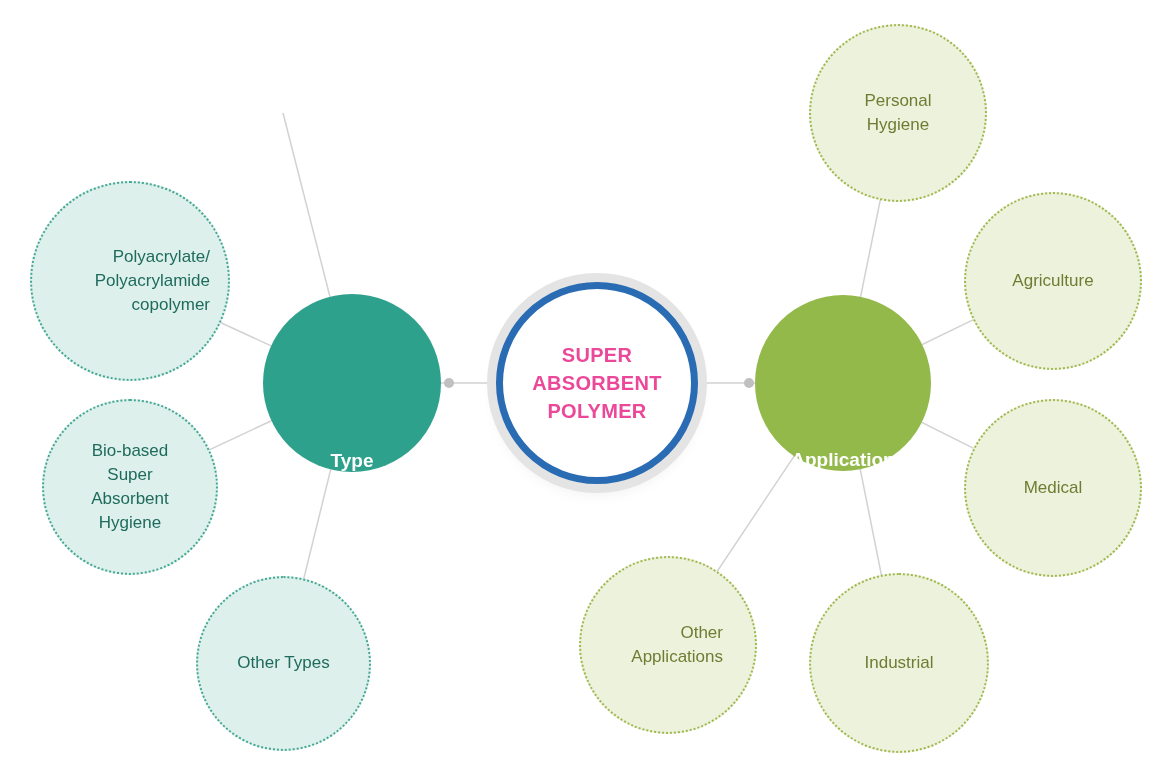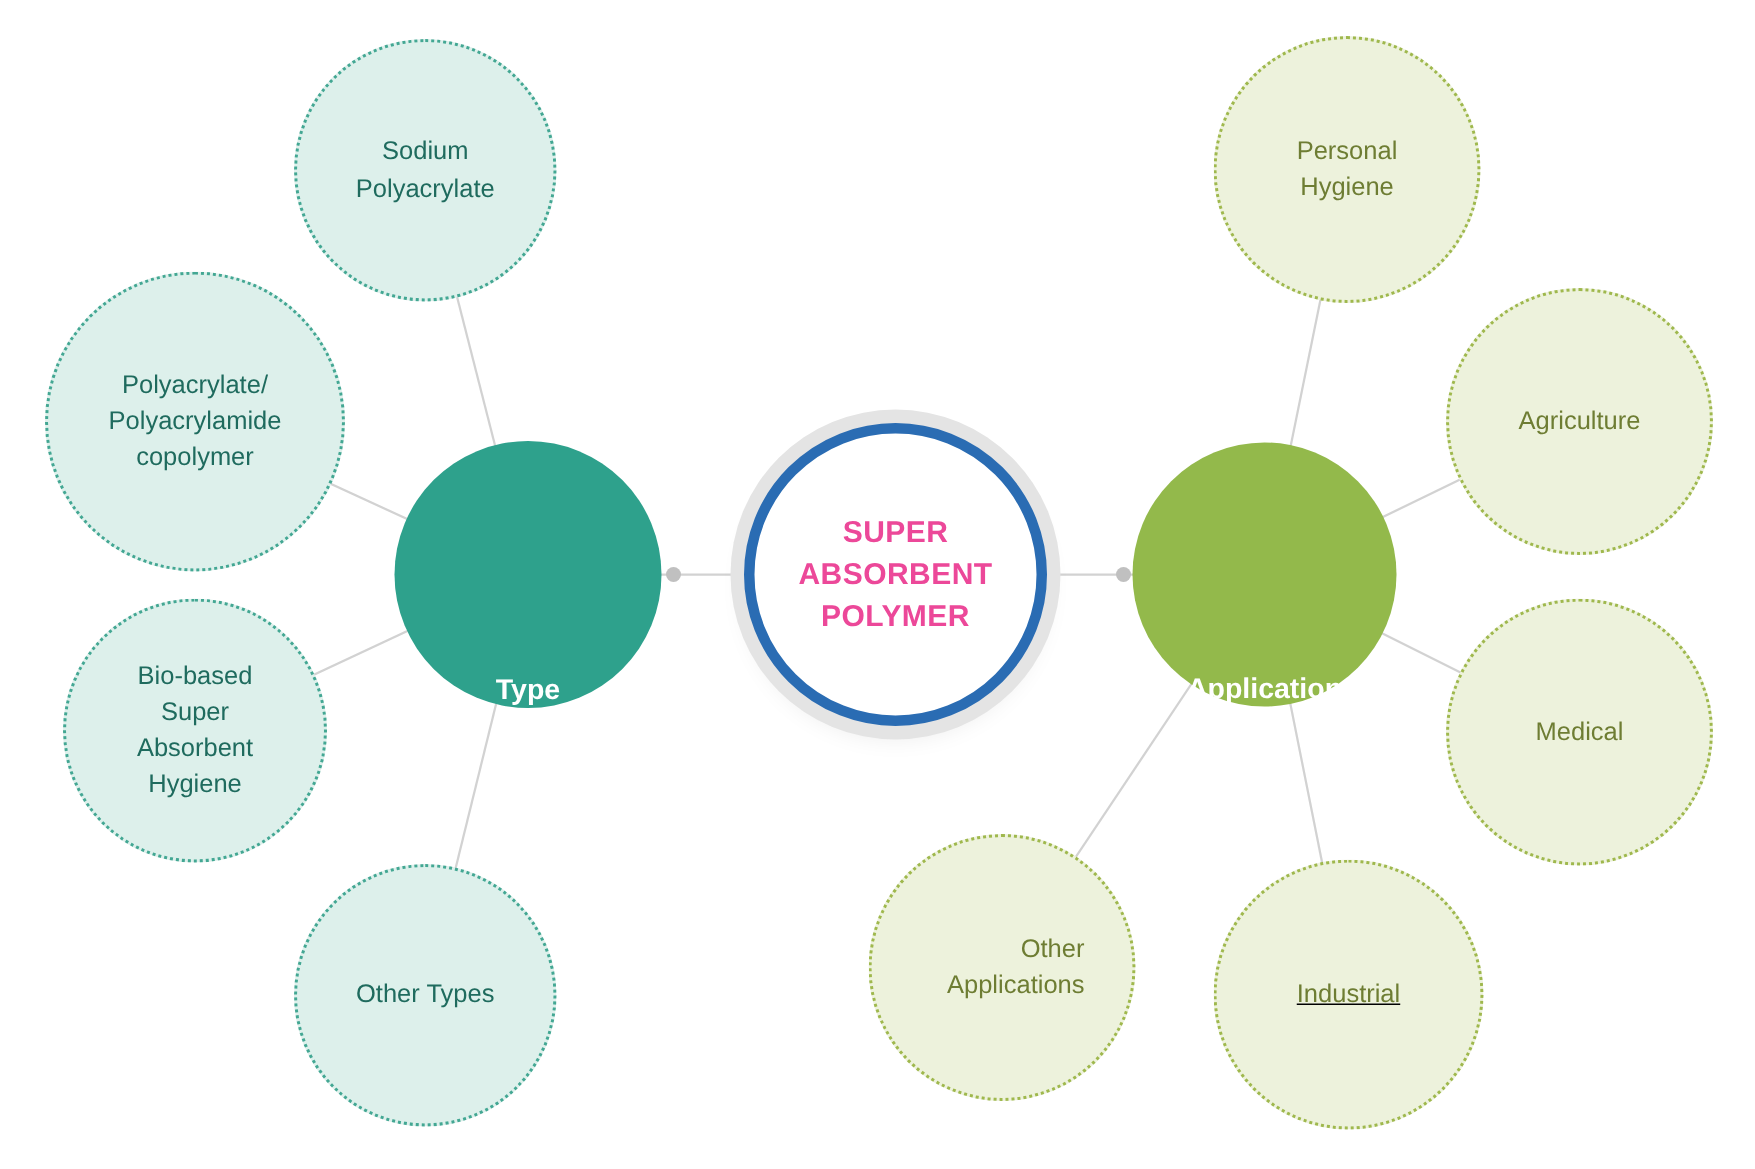--- a/index.html
+++ b/index.html
@@ -110,26 +110,23 @@
     <line x1="843" y1="383" x2="899" y2="663"></line>
     <line x1="843" y1="383" x2="668" y2="645"></line>
 
     <line x1="352" y1="383" x2="597" y2="383"></line>
     <line x1="597" y1="383" x2="843" y2="383"></line>
 
     <circle cx="449" cy="383" r="5"></circle>
     <circle cx="749" cy="383" r="5"></circle>
   </svg>
 
-  <div class="node type-node" style="left:196px; top:26px; width:175px; height:175px;">
-    <span class="node-label" style="max-width:120px;">Sodium Polyacrylate</span>
-  </div>
 
   <div class="node type-node" style="left:30px; top:181px; width:200px; height:200px;">
-    <span class="node-label" style="max-width:160px;">Polyacrylate/ Polyacrylamide copolymer</span>
+    <span class="node-label" style="max-width:160px;text-align:right;">Polyacrylate/ Polyacrylamide copolymer</span>
   </div>
 
   <div class="node type-node" style="left:42px; top:399px; width:176px; height:176px;">
     <span class="node-label" style="max-width:110px;">Bio-based Super Absorbent Hygiene</span>
   </div>
 
   <div class="node type-node" style="left:196px; top:576px; width:175px; height:175px;">
     <span class="node-label" style="max-width:130px;">Other Types</span>
   </div>
 
@@ -138,21 +135,21 @@
   </div>
 
   <div class="node app-node" style="left:964px; top:192px; width:178px; height:178px;">
     <span class="node-label" style="max-width:130px;">Agriculture</span>
   </div>
 
   <div class="node app-node" style="left:964px; top:399px; width:178px; height:178px;">
     <span class="node-label" style="max-width:120px;">Medical</span>
   </div>
 
-  <div class="node app-node" style="left:809px; top:573px; width:180px; height:180px;text-decoration:underline;">
+  <div class="node app-node" style="left:809px; top:573px; width:180px; height:180px;">
     <span class="node-label" style="max-width:120px;">Industrial</span>
   </div>
 
   <div class="node app-node" style="left:579px; top:556px; width:178px; height:178px;">
     <span class="node-label" style="max-width:110px;text-align:right;">Other Applications</span>
   </div>
 
   <div class="hub hub-type" style="left:263px; top:294px; width:178px; height:178px;">
     <span class="hub-label">Type</span>
   </div>

